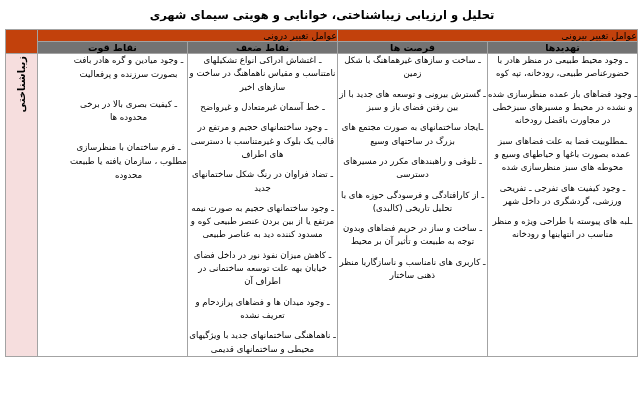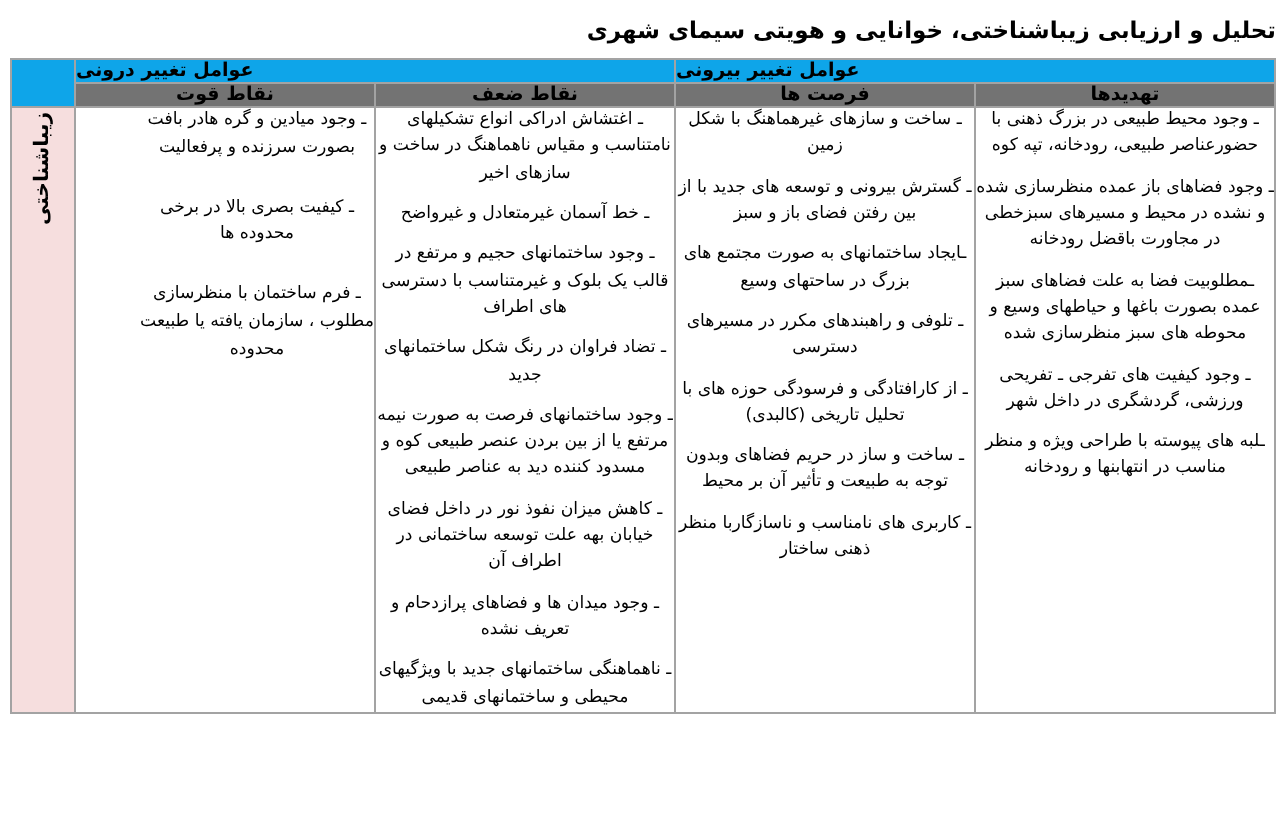--- a/index.html
+++ b/index.html
@@ -14,41 +14,42 @@
     direction: rtl;
   }
   .page {
     width: 644px;
     height: 408px;
     position: relative;
     box-sizing: border-box;
     padding: 6px 6px 0 6px;
   }
   .title {
+    text-align: center;
     font-weight: bold;
     font-size: 11.5px;
     color: #000;
     margin: 2px 0 7px 0;
     letter-spacing: 0;
   }
   table.matrix {
     border-collapse: collapse;
     width: 632px;
     margin: 0 auto;
     table-layout: fixed;
   }
   table.matrix td, table.matrix th {
     border: 1px solid #a3a3a3;
     vertical-align: top;
     padding: 0;
   }
   .hdr {
-    background: #0ea5e9;
-    text-align: left;
-    font-weight: bold;
+    background: #c2410c;
+    text-align: right;
+    font-weight: normal;
     font-size: 9.5px;
     padding: 4px 2px;
     color: #000;
     vertical-align: middle;
   }
   .hdr-sub {
     background: #737373;
     text-align: center;
     font-weight: bold;
     font-size: 9.5px;
@@ -127,41 +128,41 @@
         <td class="hdr" rowspan="2"></td>
       </tr>
       <tr>
         <td class="hdr-sub">تهدیدها</td>
         <td class="hdr-sub">فرصت ها</td>
         <td class="hdr-sub">نقاط ضعف</td>
         <td class="hdr-sub">نقاط قوت</td>
       </tr>
       <tr>
         <td class="cell">
-            <p>ـ وجود محیط طبیعی در بزرگ ذهنی با حضورعناصر طبیعی، رودخانه، تپه کوه</p>
+            <p>ـ وجود محیط طبیعی در منظر هادر با حضورعناصر طبیعی، رودخانه، تپه کوه</p>
             <p>ـ وجود فضاهای باز عمده منظرسازی شده و نشده در محیط و مسیرهای سبزخطی در مجاورت باقضل رودخانه</p>
             <p>ـمطلوبیت فضا به علت فضاهای سبز عمده  بصورت باغها و حیاطهای وسیع و محوطه های سبز منظرسازی شده</p>
             <p>ـ وجود کیفیت های تفرجی ـ تفریحی ورزشی، گردشگری در داخل شهر</p>
             <p>ـلبه های پیوسته با طراحی ویژه و منظر مناسب در انتهابنها و رودخانه</p>
           </td>
         <td class="cell">
             <p>ـ ساخت و سازهای غیرهماهنگ با شکل زمین</p>
             <p>ـ گسترش بیرونی و توسعه های جدید با از بین رفتن فضای باز و سبز</p>
             <p>ـایجاد ساختمانهای به صورت مجتمع های بزرگ در ساحتهای وسیع</p>
             <p>ـ تلوفی و راهبندهای مکرر در مسیرهای دسترسی</p>
             <p>ـ از کارافتادگی و فرسودگی حوزه های با تحلیل تاریخی (کالبدی)</p>
             <p>ـ ساخت و ساز  در حریم فضاهای وبدون توجه به طبیعت و تأثیر آن بر محیط</p>
             <p>ـ کاربری های نامناسب و ناسازگاربا منظر ذهنی ساختار</p>
           </td>
         <td class="cell">
             <p>ـ اغتشاش ادراکی انواع تشکیلهای نامتناسب و مقیاس ناهماهنگ در ساخت و سازهای اخیر</p>
             <p>ـ خط آسمان غیرمتعادل و غیرواضح</p>
             <p>ـ وجود ساختمانهای حجیم و مرتفع در قالب یک بلوک و غیرمتناسب با دسترسی های اطراف</p>
             <p>ـ تضاد فراوان در رنگ شکل ساختمانهای جدید</p>
-            <p>ـ وجود ساختمانهای فرصت به صورت نیمه مرتفع یا از بین بردن عنصر طبیعی کوه و مسدود کننده دید به عناصر طبیعی</p>
+            <p>ـ وجود ساختمانهای حجیم به صورت نیمه مرتفع یا از بین بردن عنصر طبیعی کوه و مسدود کننده دید به عناصر طبیعی</p>
             <p>ـ کاهش میزان نفوذ نور در داخل فضای خیابان بهه علت توسعه ساختمانی در اطراف آن</p>
             <p>ـ وجود میدان ها و فضاهای پرازدحام و تعریف نشده</p>
             <p>ـ ناهماهنگی ساختمانهای جدید با ویژگیهای محیطی و ساختمانهای قدیمی</p>
           </td>
         <td class="mid-cell">
             <p>ـ وجود میادین و گره هادر بافت بصورت سرزنده و پرفعالیت</p>
             <p>ـ کیفیت بصری بالا در برخی محدوده ها</p>
             <p>ـ فرم ساختمان با منظرسازی مطلوب ، سازمان یافته  یا طبیعت محدوده</p>
           </td>
         <td class="axis-cell">

